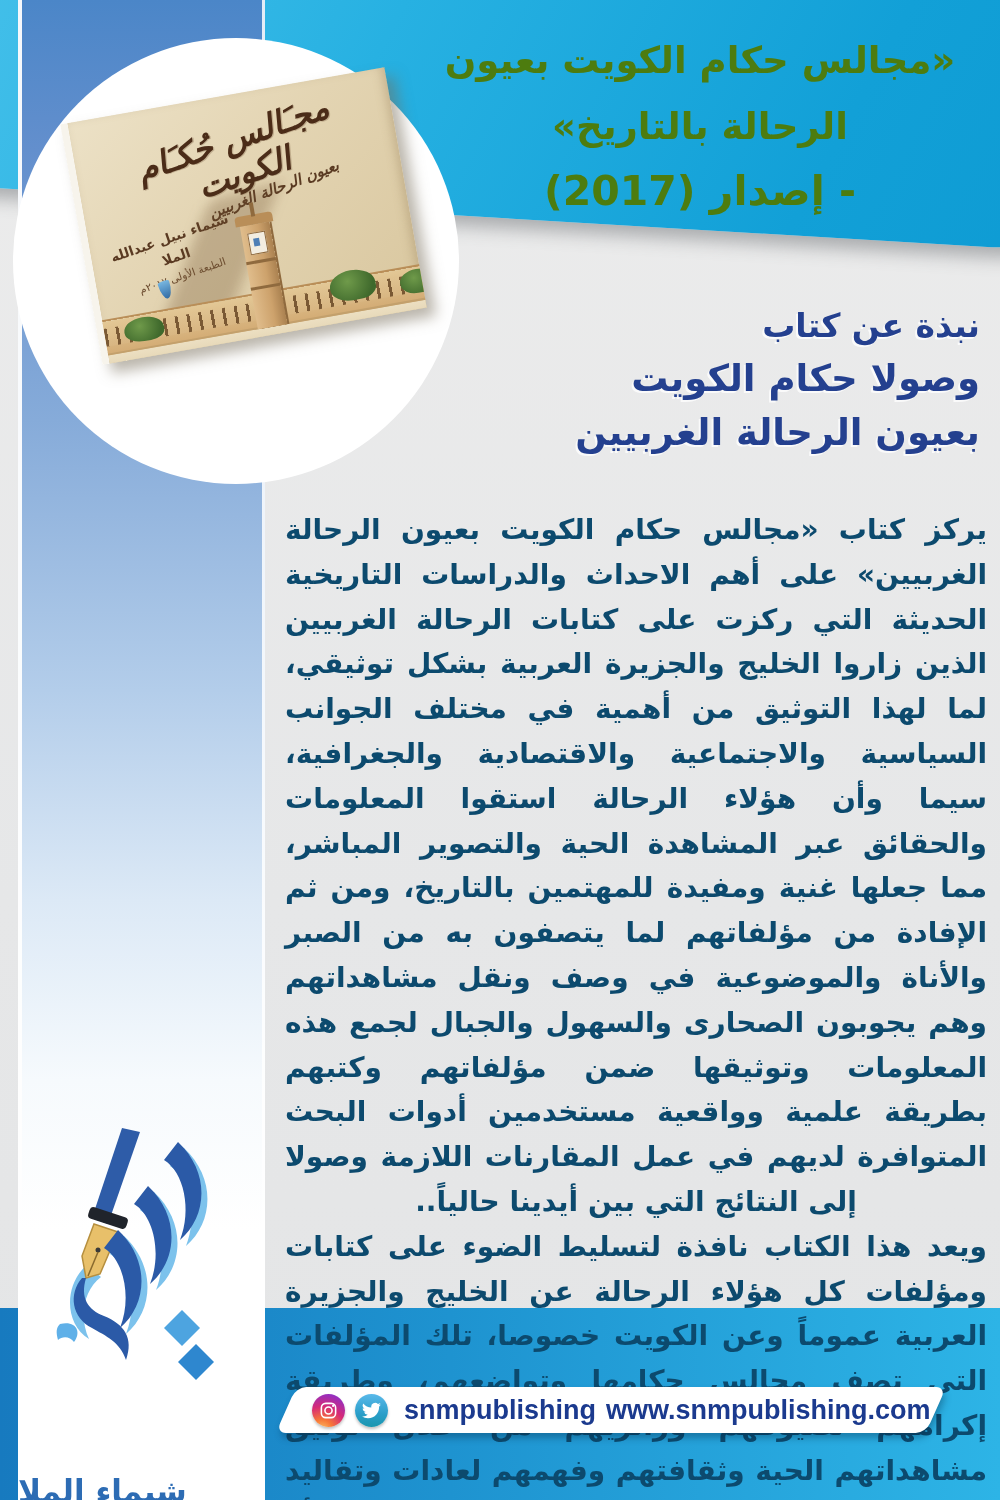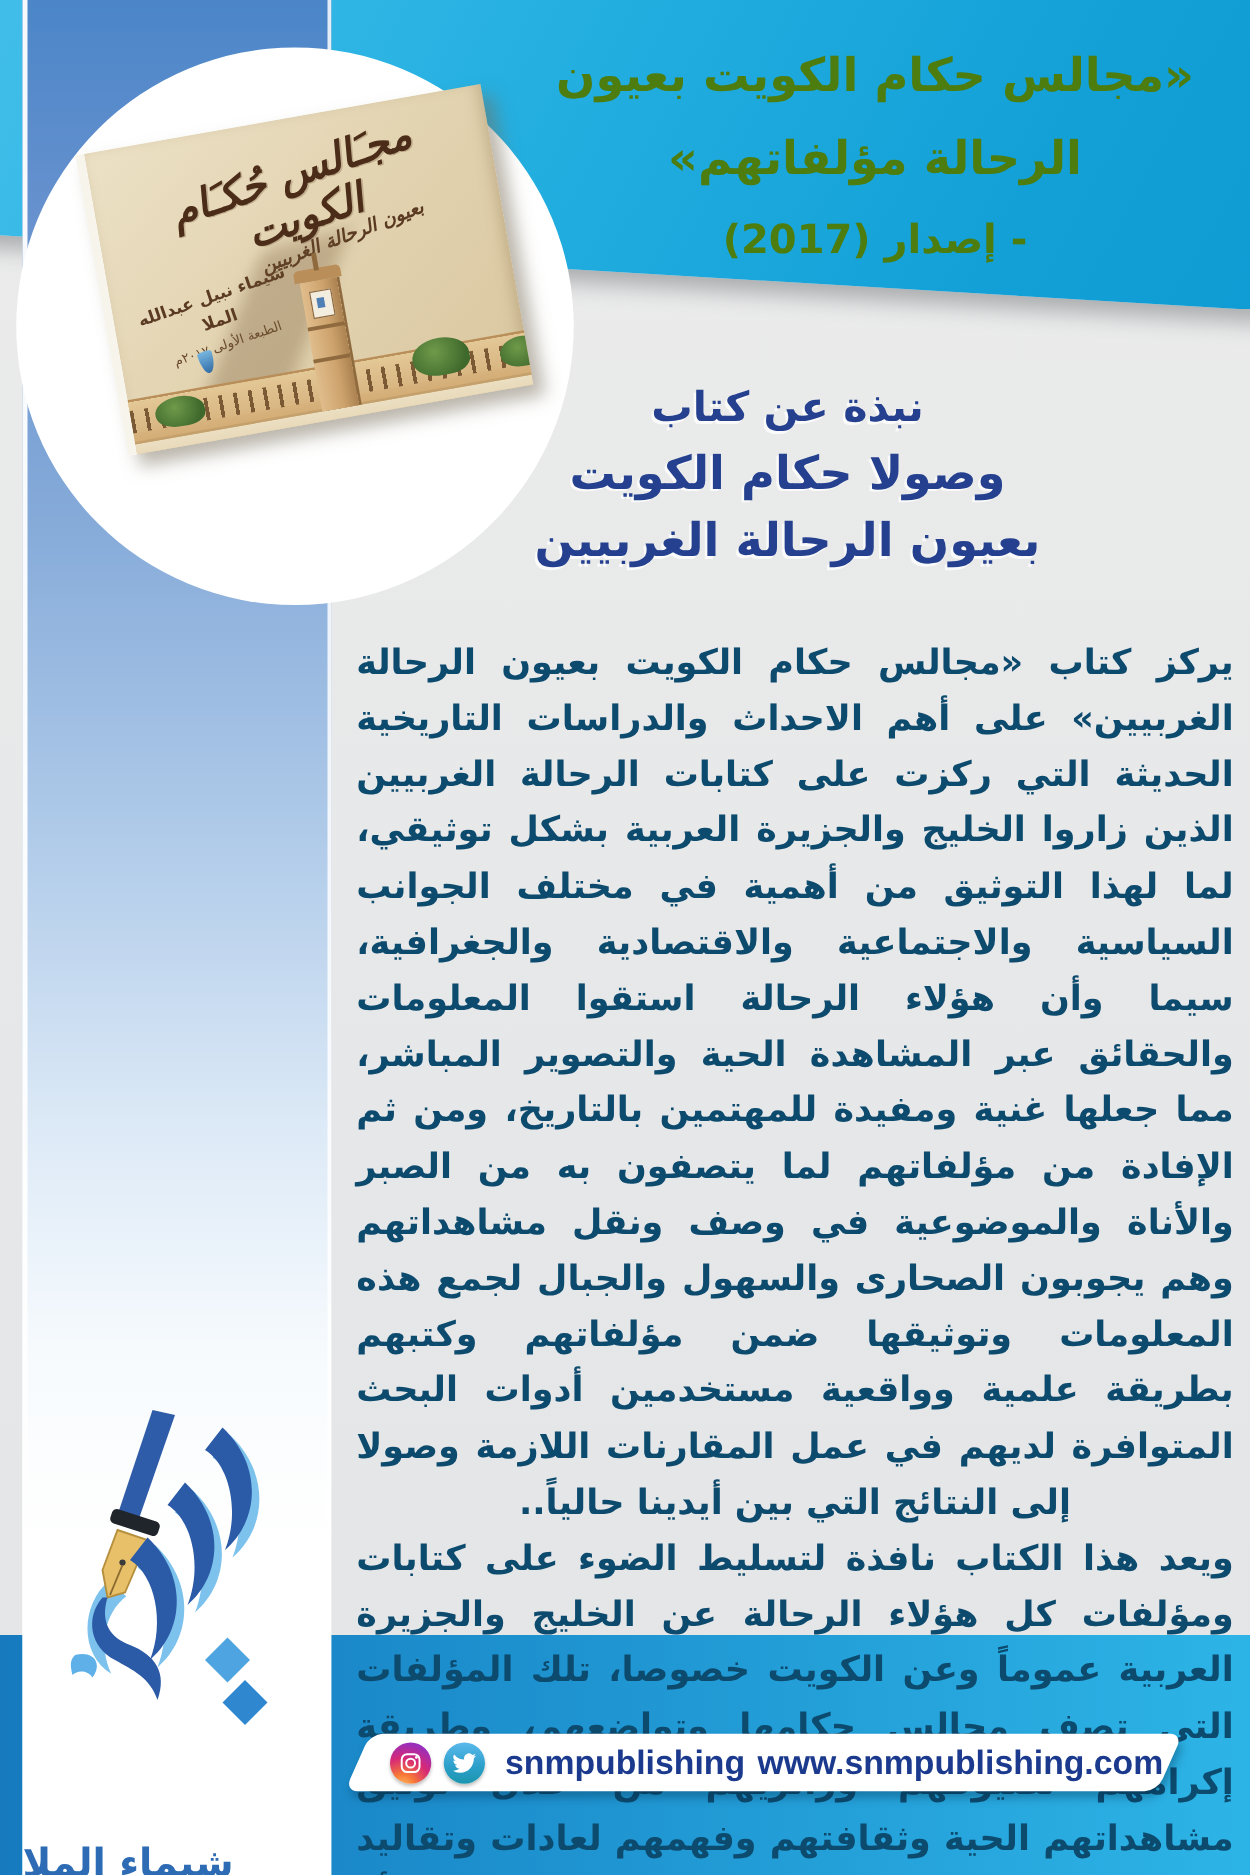--- a/index.html
+++ b/index.html
@@ -9,21 +9,21 @@
   #poster{position:absolute;inset:0;width:1000px;height:1500px;}
 
   
   .header-shape{position:absolute;left:-70px;top:-180px;width:1220px;height:400px;
     background:linear-gradient(115deg,#4cc4ec 0%,#27b1e2 40%,#12a0d7 75%,#0d9ad2 100%);
     border-radius:0 0 150px 0;transform:rotate(3.4deg);transform-origin:50% 50%;
     box-shadow:6px 10px 18px rgba(90,95,100,.45);z-index:2;}
   .header-title{position:absolute;right:20px;top:28px;width:560px;z-index:6;
     direction:rtl;text-align:center;color:#4d7c0f;font-weight:bold;}
   .header-title .l1,.header-title .l2{font-size:37px;line-height:66px;letter-spacing:-.5px;}
-  .header-title .l3{font-size:32px;line-height:62px;}
+  .header-title .l3{font-size:41px;line-height:62px;}
 
   
   .sidebar-strip{position:absolute;left:18px;top:0;width:240px;height:1500px;z-index:3;
     border-left:4px solid rgba(255,255,255,.95);border-right:3px solid rgba(255,255,255,.85);
     background:linear-gradient(180deg,#4b86c8 0%,#638fcd 10%,#86abd9 28%,#b3cdea 46%,#dce9f6 60%,#f6fafd 72%,#ffffff 82%,#ffffff 100%);}
   .publisher-logo{position:absolute;left:30px;top:1128px;width:200px;height:280px;z-index:4;}
   .brand-name{position:absolute;left:18px;top:1425px;width:244px;z-index:4;direction:rtl;
     text-align:left;color:#2d6cb4;font-size:31px;font-weight:bold;margin-top:48px;}
 
   
@@ -67,21 +67,21 @@
     background:#b98e58;border-radius:4px 4px 0 0;}
   .tower-spire{position:absolute;left:13px;top:-22px;width:4px;height:14px;background:#8f6a3e;}
   .palm{position:absolute;border-radius:60% 60% 45% 55%;
     background:radial-gradient(circle at 40% 35%,#6f9a4a,#3f692c 75%);}
   .palm.p1{left:230px;bottom:34px;width:46px;height:30px;}
   .palm.p2{left:300px;bottom:30px;width:36px;height:24px;}
   .palm.p3{left:20px;bottom:30px;width:40px;height:24px;}
 
   
   .about-heading{position:absolute;left:280px;top:300px;width:700px;direction:rtl;
-    text-align:center;color:#24408f;font-weight:bold;z-index:6;
+    text-align:right;color:#24408f;font-weight:bold;z-index:6;
     text-shadow:-2px 2px 0 rgba(255,255,255,.75);}
   .about-heading .h1{font-size:33px;line-height:52px;}
   .about-heading .h2{font-size:37px;line-height:54px;}
   .about-heading .h3{font-size:37px;line-height:54px;}
   .about-body{position:absolute;left:285px;top:508px;width:702px;direction:rtl;z-index:6;
     color:#0c4a6e;font-size:28px;font-weight:bold;line-height:44.8px;
     text-align:justify;}
   .about-body p{margin:0;}
   .about-body p.p1{text-align-last:center;}
   .about-body p.p2{text-align-last:justify;}
@@ -105,21 +105,21 @@
 </style>
 </head>
 <body>
 
 <div id="poster">
 
   <div class="header-shape"></div>
 
   <div class="header-title">
     <div class="l1">«مجالس حكام الكويت بعيون</div>
-    <div class="l2">الرحالة مؤلفاتهم»</div>
+    <div class="l2">الرحالة بالتاريخ»</div>
     <div class="l3">- إصدار  (2017)</div>
   </div>
 
   <div class="sidebar-strip"></div>
 
   <svg class="publisher-logo" viewBox="0 0 200 280" xmlns="http://www.w3.org/2000/svg">
 
     <g fill="#7cc2ec">
       <path d="M148,14 C180,44 178,88 150,112 C162,82 154,44 134,32 Z" transform="translate(6,6)"></path>
       <path d="M118,58 C150,88 148,132 120,156 C132,126 124,88 104,76 Z" transform="translate(6,6)"></path>

